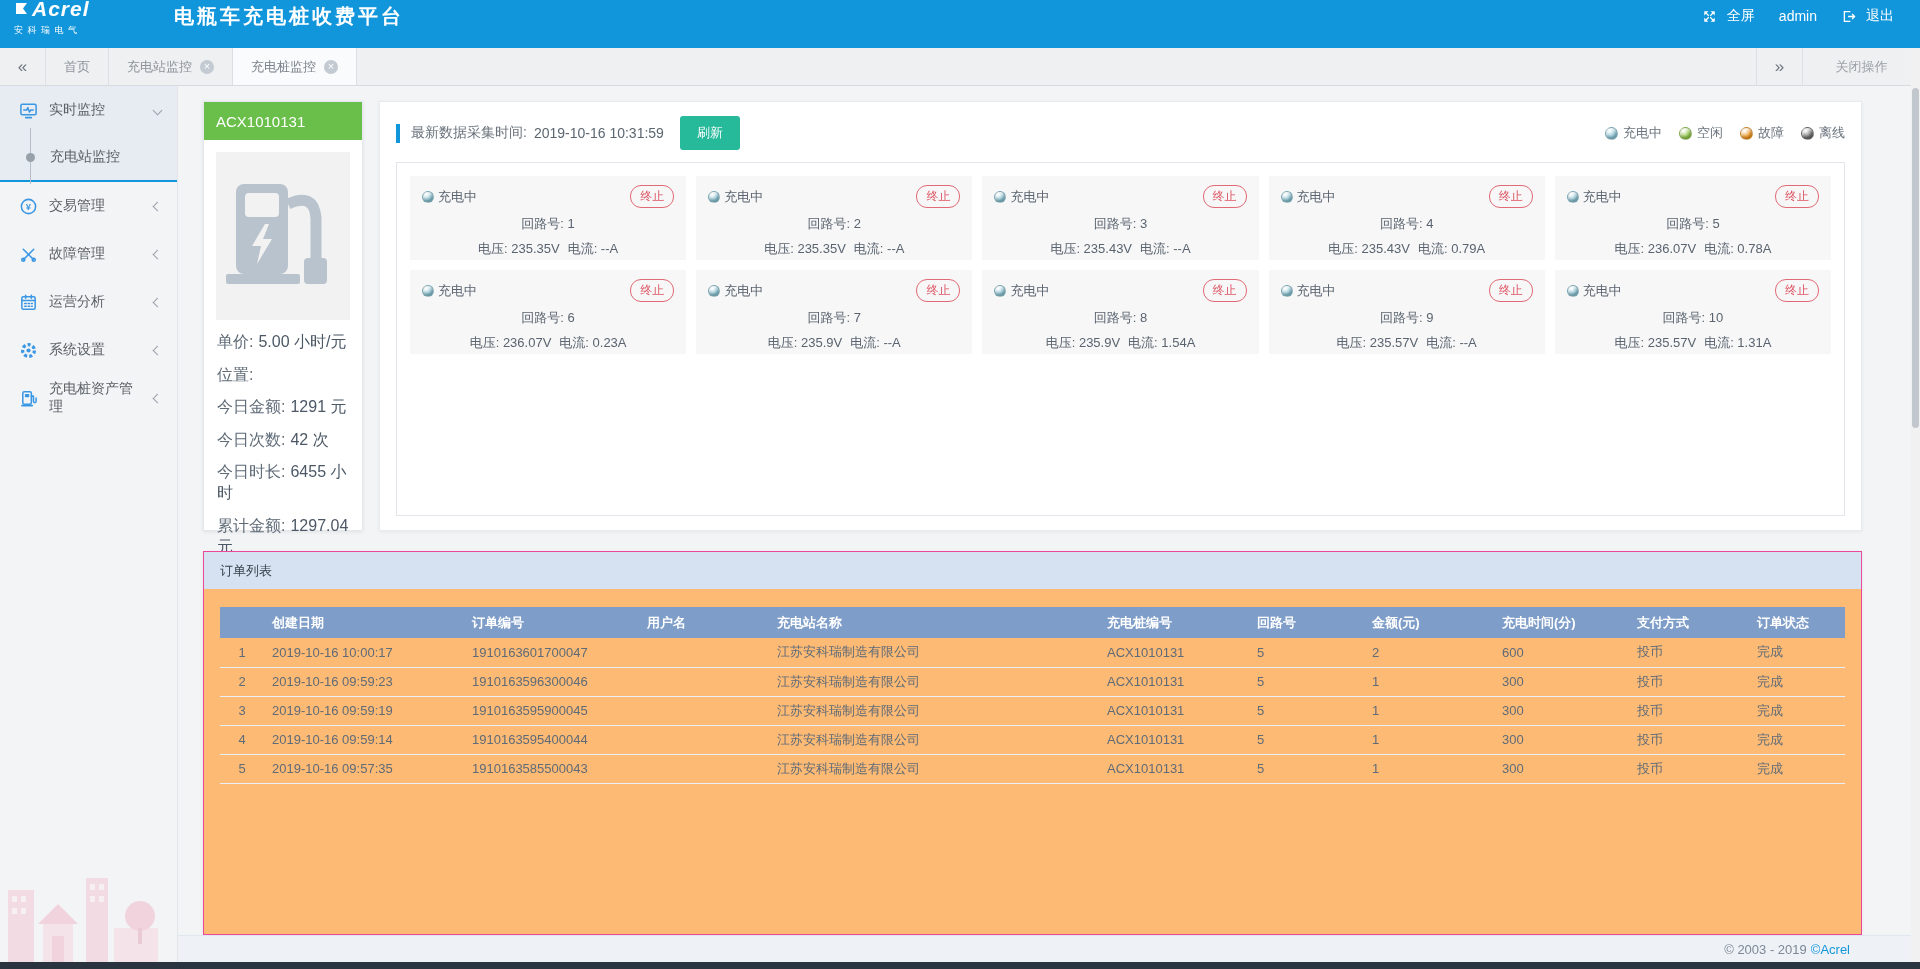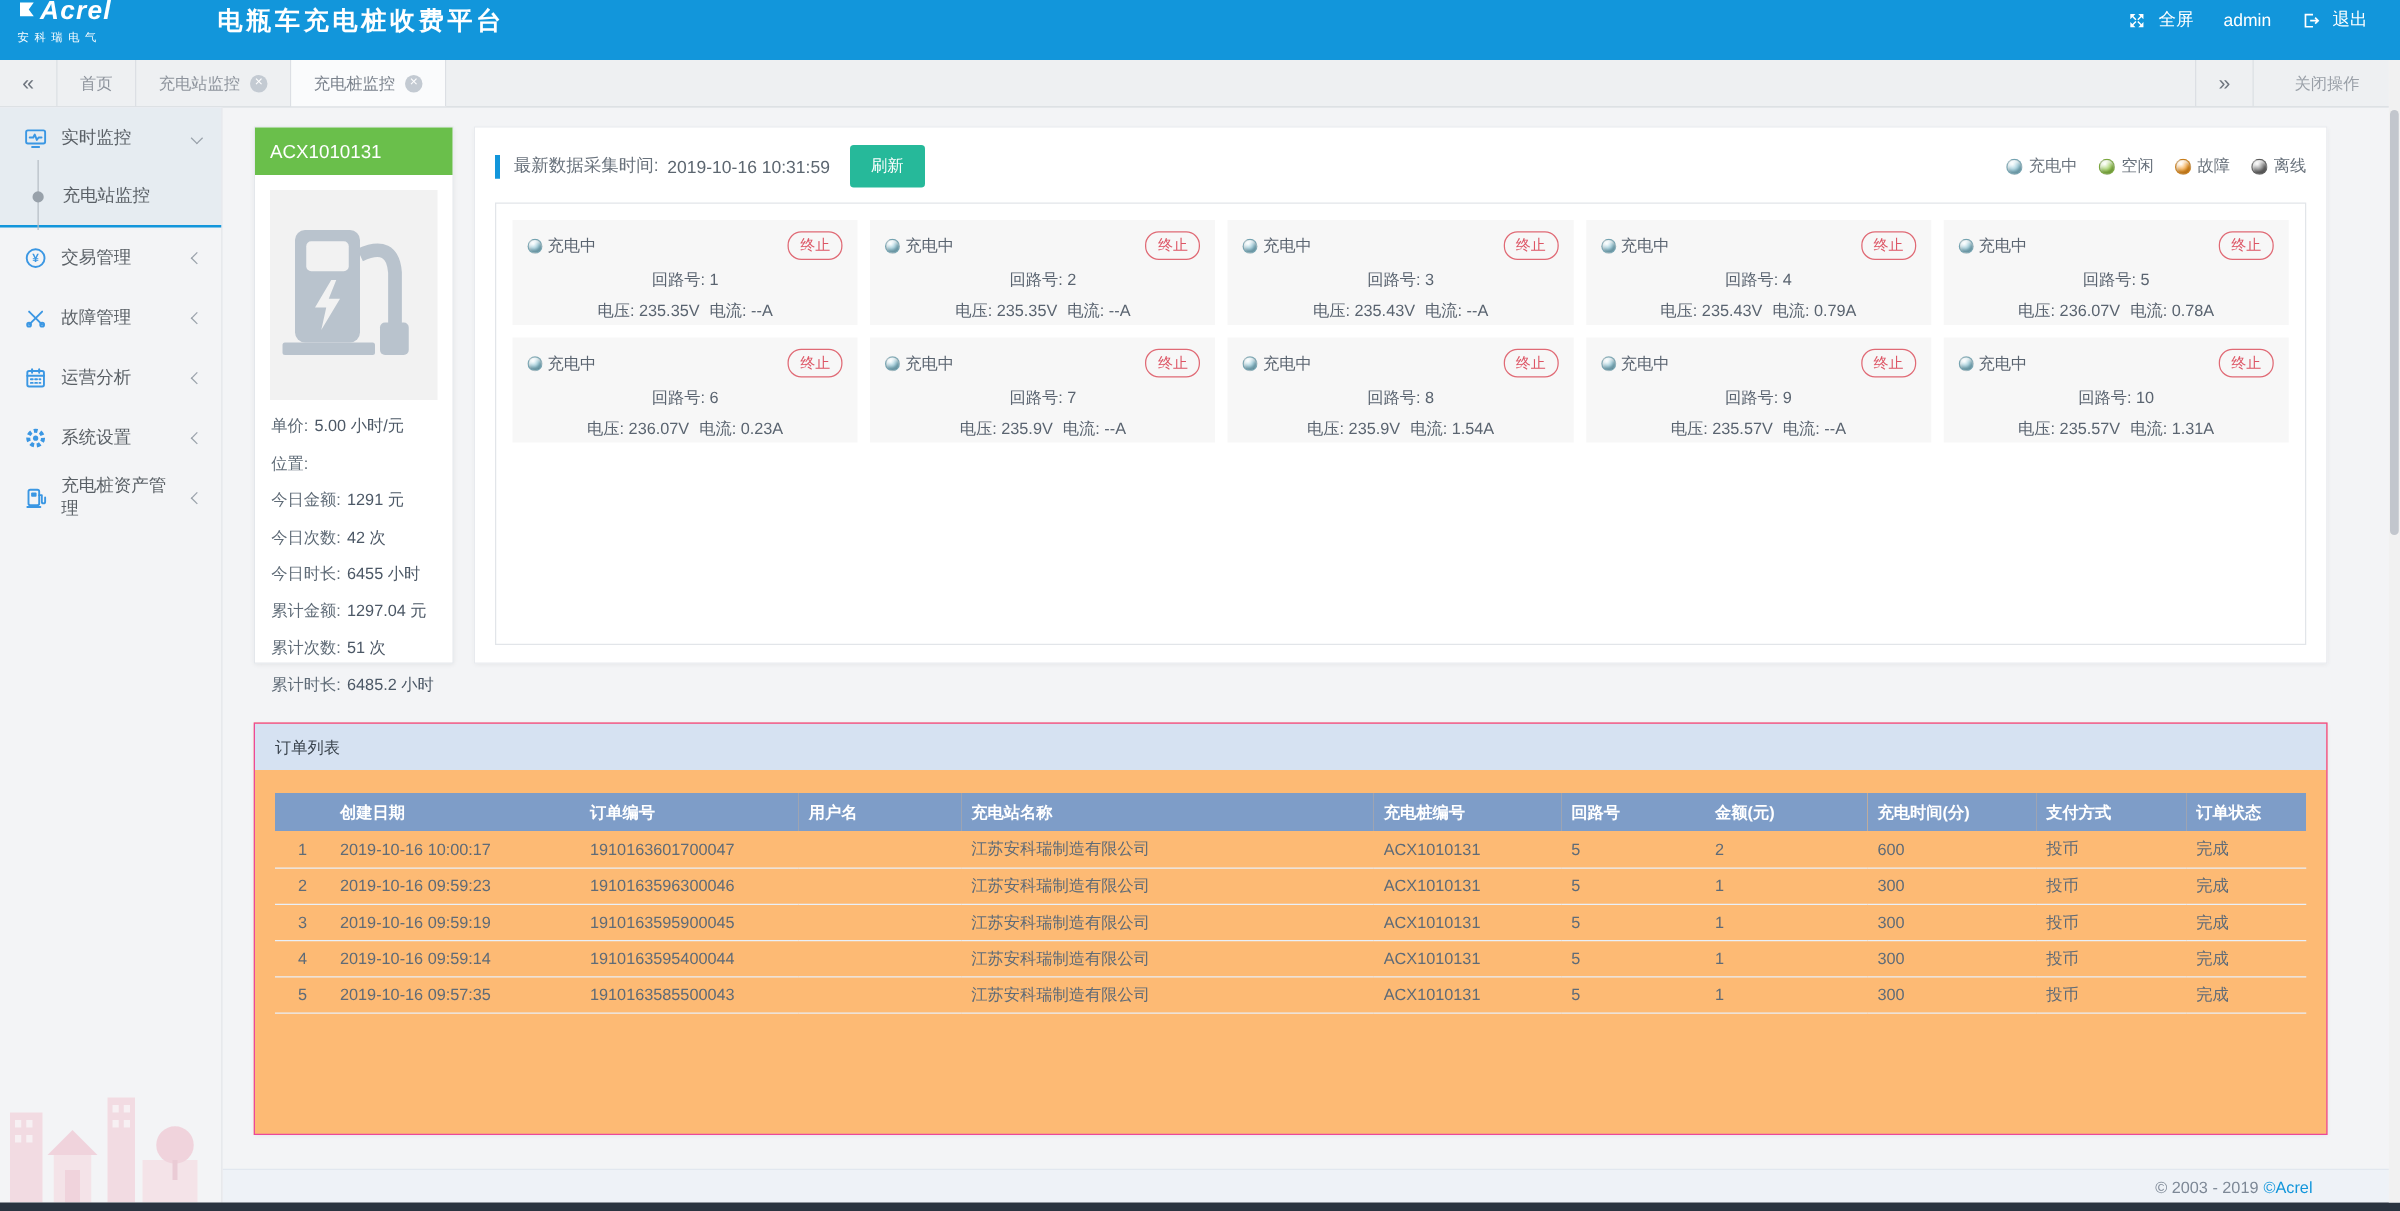--- a/index.html
+++ b/index.html
@@ -52,31 +52,31 @@
   .chev{ width:7px; height:7px; border:solid #9aa2ab; border-width:0 1.4px 1.4px 0; flex:none; }
   .chev.left{ transform:rotate(135deg); }
   .chev.down{ transform:rotate(45deg); }
   .side-child{ height:46px; display:flex; align-items:center; position:relative; font-size:14px; color:#5a6066; cursor:pointer; }
   .tree-line{ position:absolute; left:30px; top:-6px; bottom:-4px; width:1px; background:#b6bdc5; }
   .tree-dot{ position:absolute; left:26px; top:50%; margin-top:-4.5px; width:9px; height:9px; border-radius:50%; background:#98a1aa; }
   .child-label{ margin-left:50px; }
   .cityscape{ position:absolute; left:0; bottom:0; opacity:.5; }
 
   
-  .main{ flex:1; display:flex; flex-direction:column; padding:15px 58px 0 25px; min-width:0;gap:27px; }
+  .main{ flex:1; display:flex; flex-direction:column; padding:15px 58px 0 25px; min-width:0; }
   .top-section{ display:flex; gap:16px; height:430px; flex:none; }
 
   
   .device-card{ width:160px; flex:none; background:#fff; border:1px solid #e4e7eb;
     box-shadow:0 1px 4px rgba(0,0,0,.08); }
   .device-header{ height:38px; background:#6abf4b; color:#fff; font-size:15px;
     display:flex; align-items:center; padding:0 12px; }
   .device-icon-box{ margin:12px; height:168px; background:#f2f2f2; display:flex;
     align-items:center; justify-content:center; }
-  .device-stats{ list-style:none; margin:4px 0 0; padding:0 13px; font-size:13px; color:#5f6b77; }
+  .device-stats{ list-style:none; margin:4px 0 0; padding:0 13px; font-size:16px; color:#5f6b77; }
   .device-stats li{ margin-bottom:11.5px; }
   .stat-value{ margin-left:5px; color:#4c5866; }
 
   
   .monitor-panel{ flex:1; background:#fff; border:1px solid #e8eaee;
     box-shadow:0 1px 4px rgba(0,0,0,.06); padding:14px 16px; min-width:0; }
   .info-row{ display:flex; align-items:center; height:34px; }
   .accent{ width:4px; height:19px; background:#1296db; margin-right:11px; flex:none; }
   .collect-label{ font-size:14px; color:#69727c; }
   .collect-time{ font-size:14px; color:#5c6670; margin-left:7px; }

